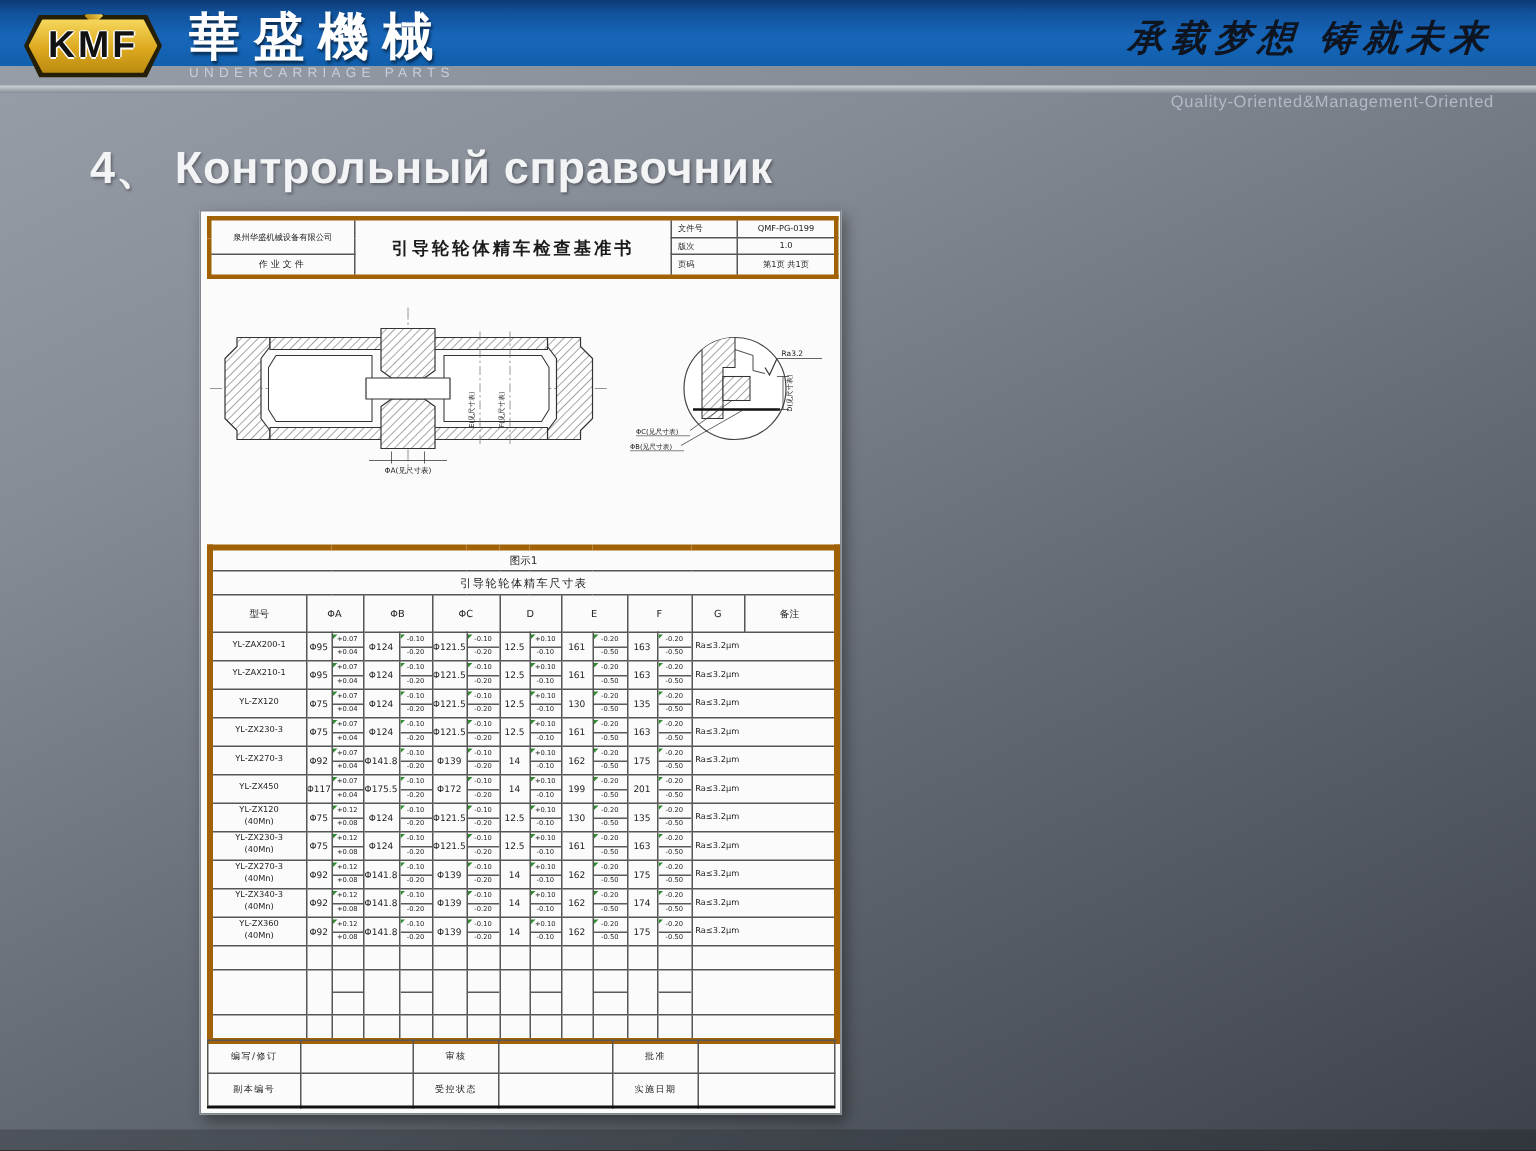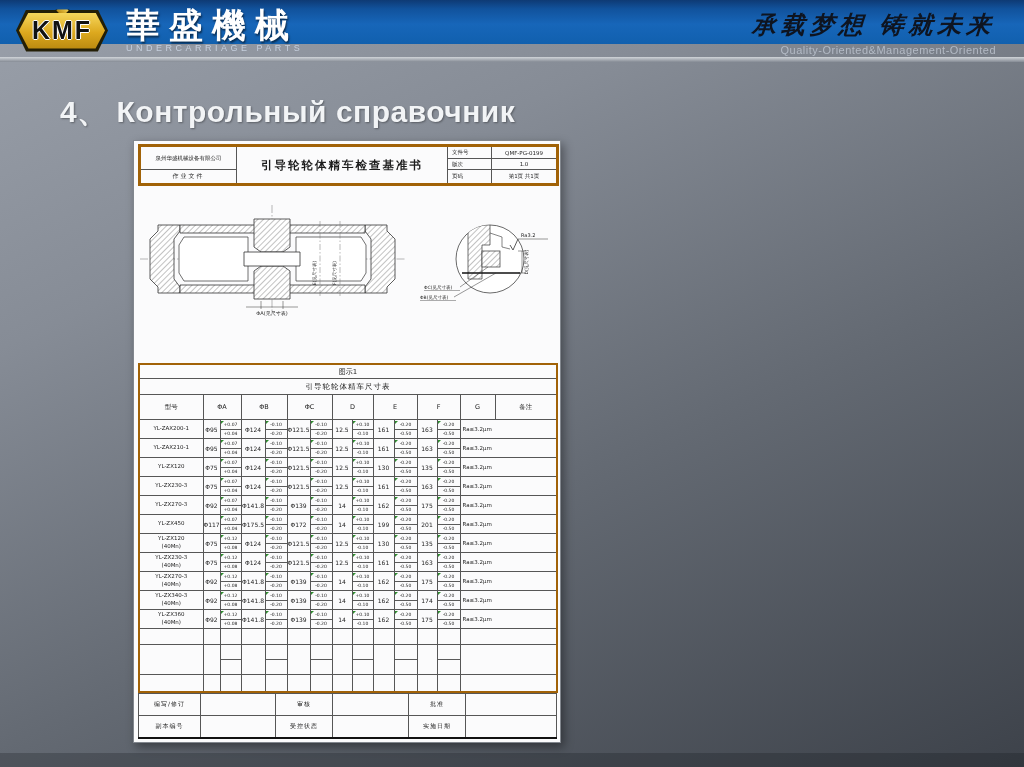--- a/index.html
+++ b/index.html
@@ -25,21 +25,21 @@
                border:1px solid #241f06;}
   .logo-text{font-size:25px;font-weight:bold;letter-spacing:2px;color:#121212;
              text-shadow:-1px 0 #fff,1px 0 #fff,0 -1px #fff,0 1px #fff;}
   .brand-block{display:flex;flex-direction:column;line-height:1;}
   .brand-cn{font-size:34px;font-weight:bold;color:#ffffff;letter-spacing:9px;
             text-shadow:1px 2px 2px rgba(0,0,0,0.55);}
   .brand-en{font-size:9px;letter-spacing:3.5px;color:rgba(206,216,231,0.85);margin-top:2px;text-align:center;}
   .slogan-wrap{position:absolute;right:28px;top:9px;text-align:right;}
   .slogan-cn{font-size:24px;font-weight:bold;color:#0e1420;letter-spacing:5px;
              font-style:italic;transform:skewX(-4deg);}
-  .slogan-en{font-size:11px;color:#b3bac5;letter-spacing:0.5px;margin-top:3px;font-style:normal;}
+  .slogan-en{font-size:11px;color:#b3bac5;letter-spacing:0.5px;margin-top:21px;font-style:normal;}
   
   .slide-title{position:absolute;left:60px;top:92px;font-size:30px;color:#f2f4f6;
                letter-spacing:0.5px;text-shadow:1px 1px 2px rgba(0,0,0,0.35);font-weight:bold;}
   
   .sheet{position:absolute;left:133px;top:140px;width:426px;height:601px;background:#fbfbfc;
          border:1px solid #82878e;box-shadow:3px 4px 9px rgba(0,0,0,0.38);
          font-family:"DejaVu Sans",sans-serif;color:#1c1c1c;}
   .sheet table{border-collapse:collapse;table-layout:fixed;}
   .sheet td,.sheet th{border:1px solid #565656;padding:0;text-align:center;vertical-align:middle;
                       overflow:hidden;font-weight:normal;}
@@ -48,21 +48,21 @@
   .dh{width:418px;border:3px solid #a16207;}
   .dh .company{font-size:5.5px;}
   .dh .doctype{font-size:6px;letter-spacing:2px;}
   .dh .dtitle{font-size:11.5px;letter-spacing:2px;font-weight:bold;}
   .dh .mlabel{font-size:5.5px;text-align:left;padding-left:4px;}
   .dh .mvalue{font-size:5.5px;}
   
   .doc-drawing{position:absolute;left:4px;top:48px;width:418px;height:170px;}
   
   .doc-table{position:absolute;left:4px;top:222px;}
-  .dim-table{width:418px;border:2px solid #a16207;}
+  .dim-table{width:418px;border:4px solid #a16207;}
   .dim-table .caption-row td{font-size:7px;height:13px;}
   .dim-table .title-row td{font-size:7.5px;height:15px;letter-spacing:1px;}
   .dim-table .head-row th{font-size:6.5px;height:24px;}
   .dim-table tr.data-row{height:19px;}
   .c-model{font-size:5.5px;white-space:pre-line;line-height:1.4;}
   .c-val{font-size:6px;}
   .c-tol{font-size:4.5px;}
   .tol{display:flex;flex-direction:column;justify-content:center;}
   .tol span{display:block;font-size:4.5px;line-height:1.7;position:relative;min-height:7px;}
   .tol span.tu{border-bottom:1px solid #5a5a5a;}

